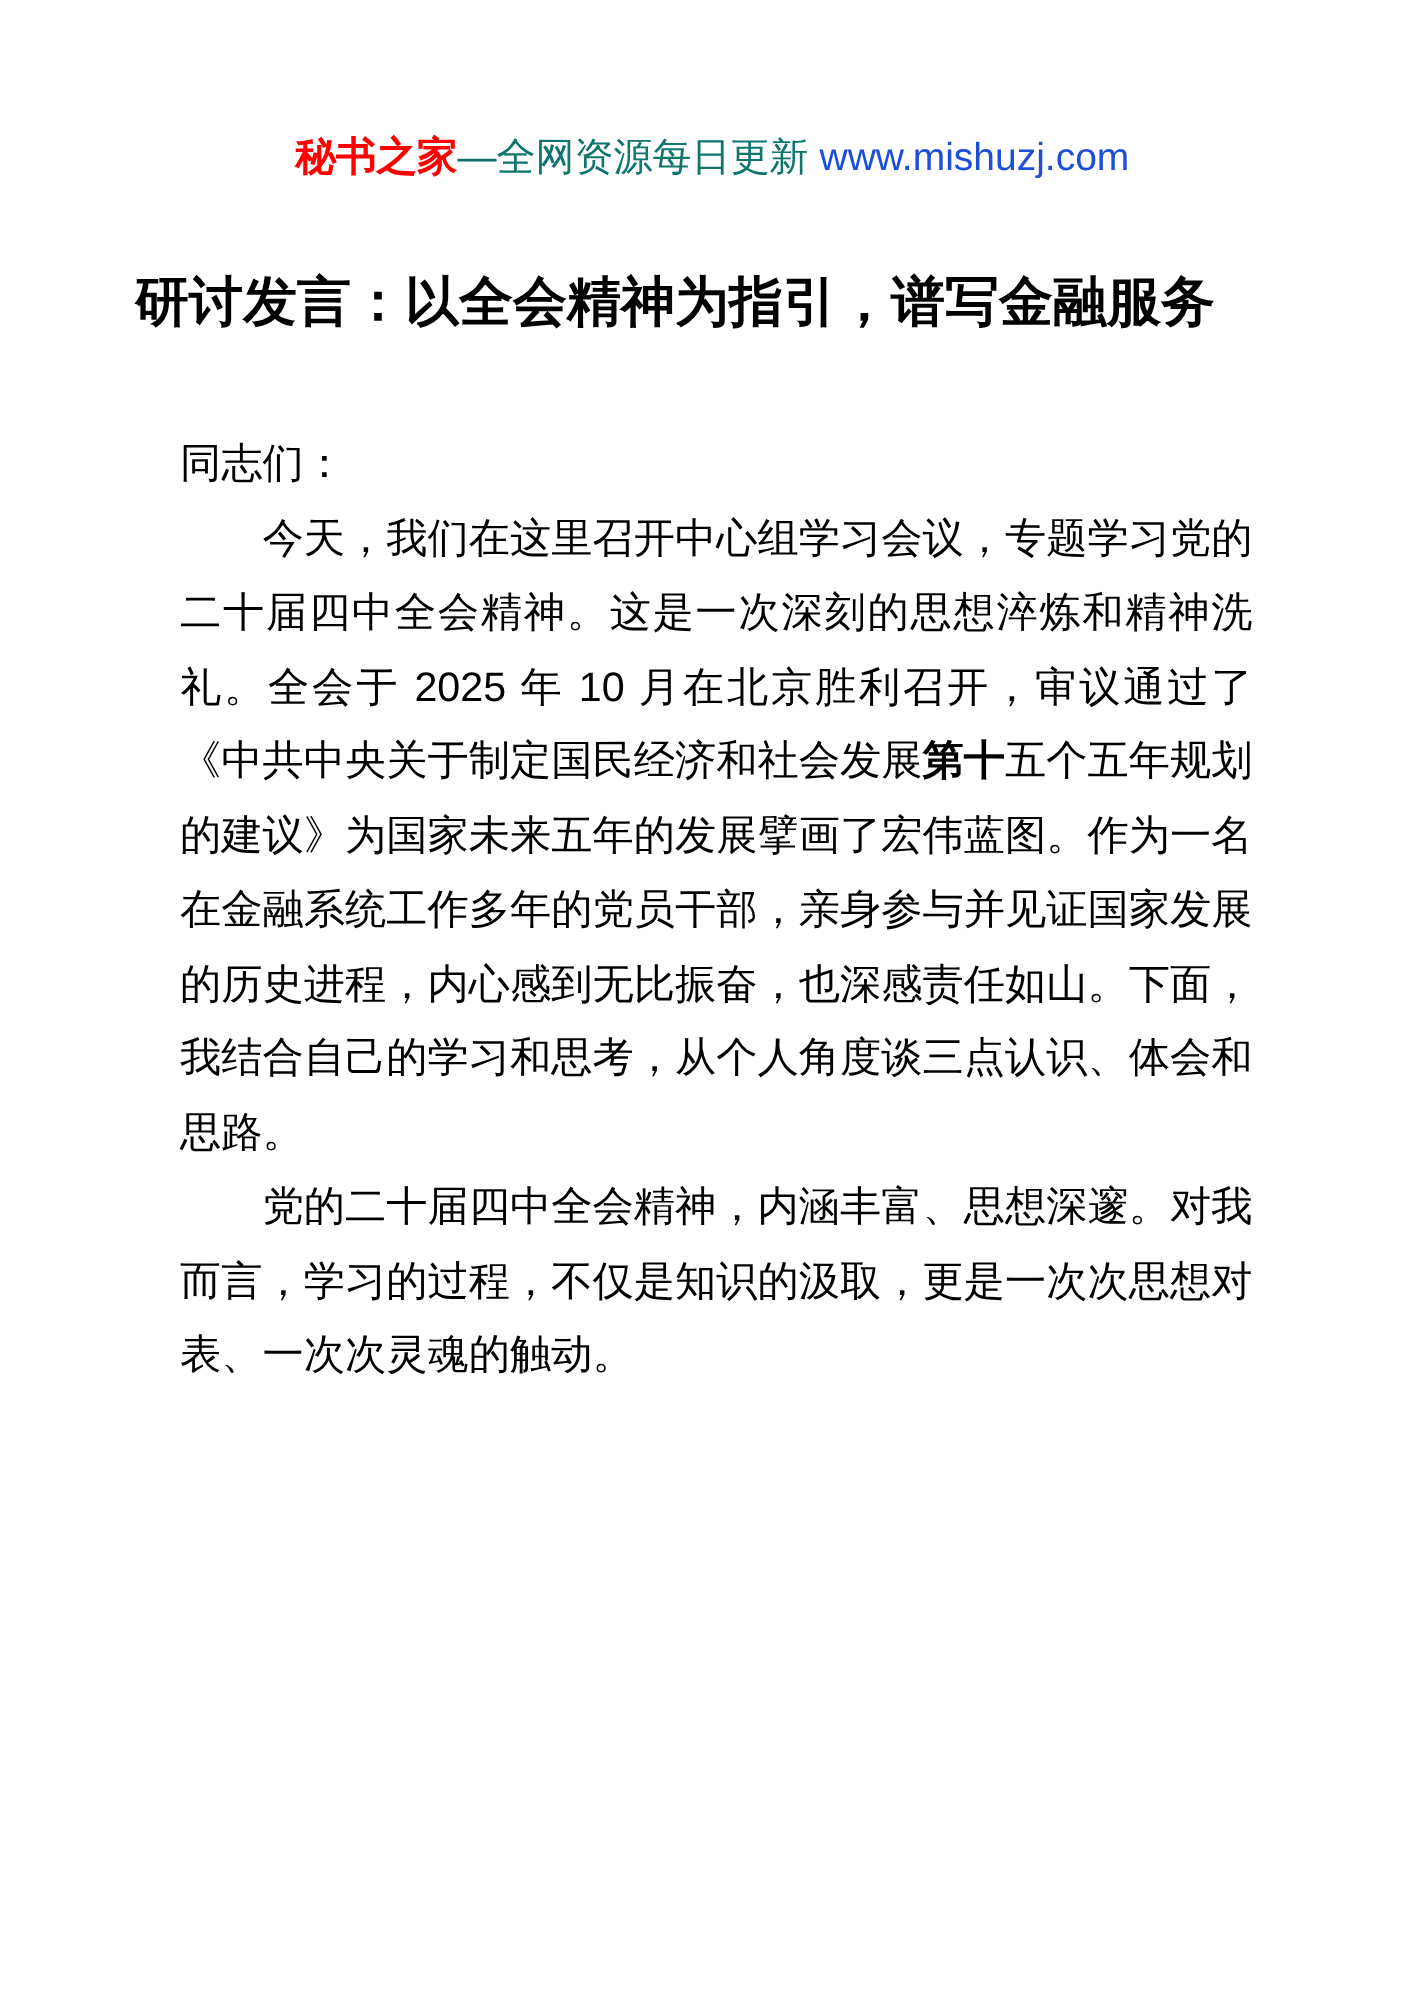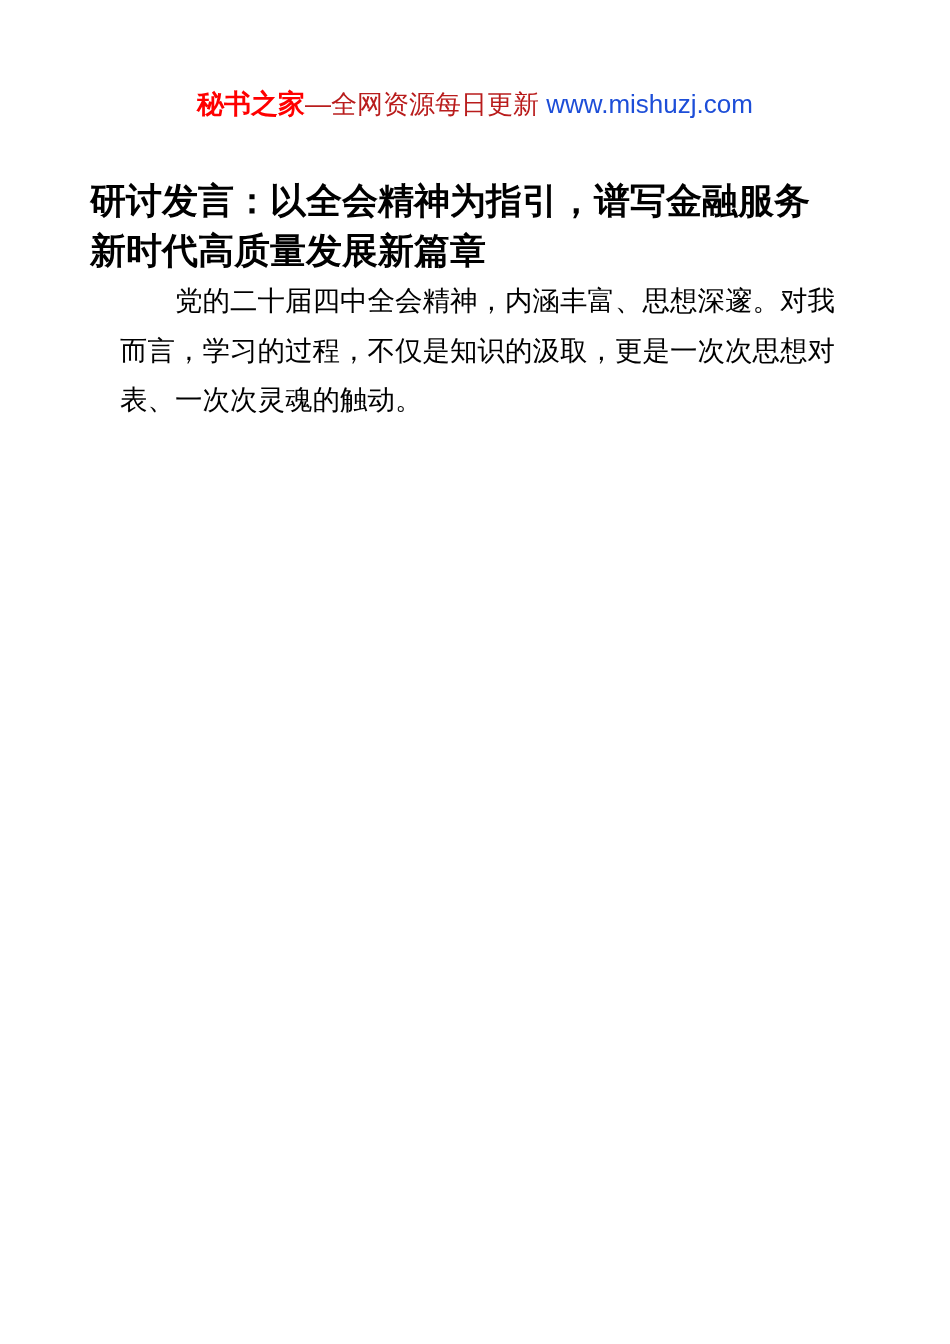--- a/index.html
+++ b/index.html
@@ -21,21 +21,21 @@
     font-size: 26px;
     line-height: 32px;
     white-space: nowrap;
   }
   .site-name {
     color: #ff0000;
     font-weight: bold;
     font-size: 27px;
     margin-top: 48px;
   }
-  .tagline { color: #b91c1c; }
+  .tagline { color: #0f766e; }
   .url { color: #1d4ed8; text-decoration: none; cursor: pointer; }
   h1.title {
     margin: 56px auto 0;
     width: 770px;
     font-size: 36px;
     line-height: 50px;
     font-weight: bold;
     color: #000000;
   }
   .content {
@@ -58,21 +58,23 @@
   .para.heading { font-weight: bold; }
   .b { font-weight: bold; }
 </style>
 </head>
 <body>
 
 <div class="page">
 
   <div class="header"><span class="site-name">秘书之家</span><span class="tagline">—全网资源每日更新 </span><span class="url">www.mishuzj.com</span></div>
 
-  <h1 class="title"><span>研讨发言：以全会精神为指引，谱写金融服务</span><br><span>新时代高质量发展新篇章</span></h1>
+  <h1 class="title"><span>研讨发言：以全会精神为指引，谱写金融服务</span><br></h1>
 
   <div class="content">
+    <p class="salutation">同志们：</p>
     <div id="paragraphs">
+        <p class="para"><span class="">今天，我们在这里召开中心组学习会议，专题学习党的二十届四中全会精神。这是一次深刻的思想淬炼和精神洗礼。全会于 2025 年 10 月在北京胜利召开，审议通过了《中共中央关于制定国民经济和社会发展</span><span class="b">第十</span><span class="">五个五年规划的建议》为国家未来五年的发展擘画了宏伟蓝图。作为一名在金融系统工作多年的党员干部，亲身参与并见证国家发展的历史进程，内心感到无比振奋，也深感责任如山。下面，我结合自己的学习和思考，从个人角度谈三点认识、体会和思路。</span></p>
         <p class="para"><span class="">党的二十届四中全会精神，内涵丰富、思想深邃。对我而言，学习的过程，不仅是知识的汲取，更是一次次思想对表、一次次灵魂的触动。</span></p>
       </div>
   </div>
 
 </div>
 
 </body></html>

